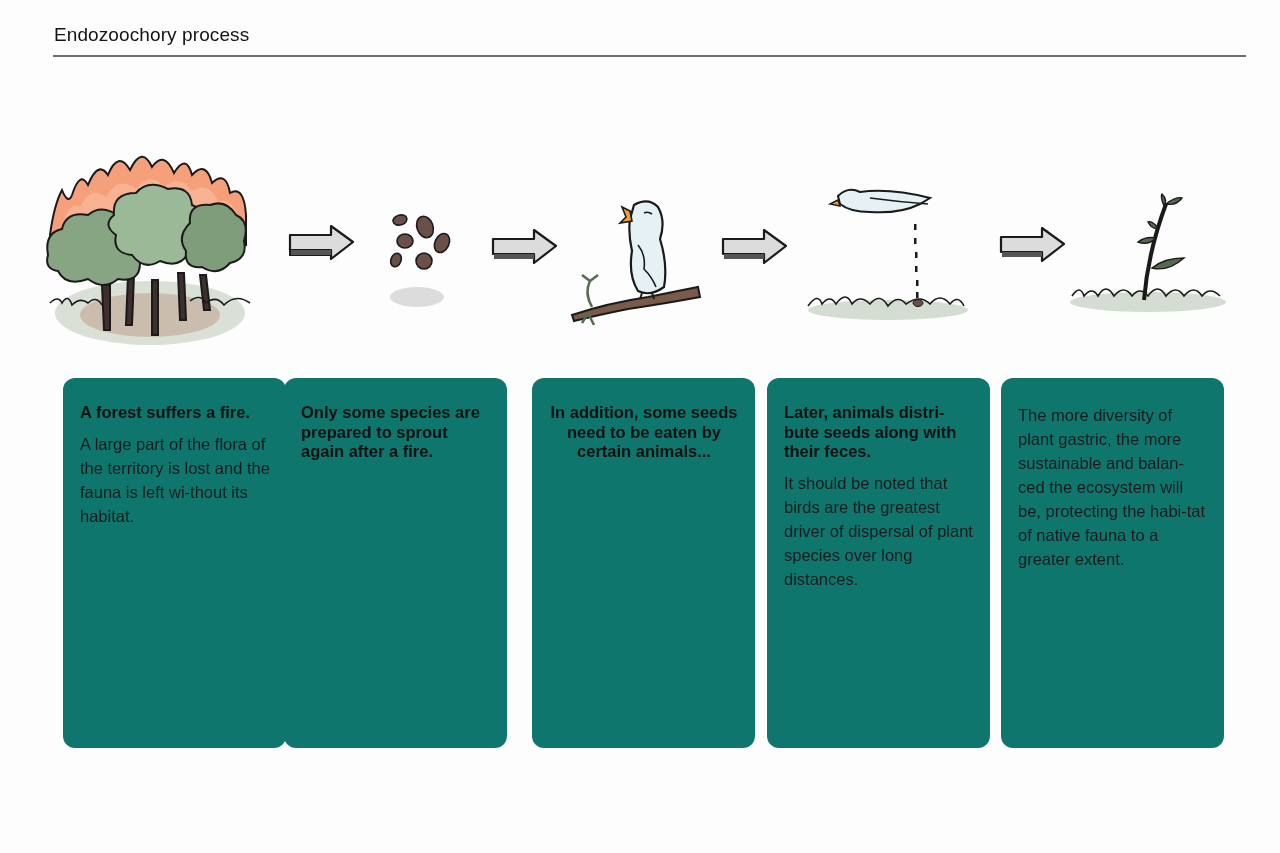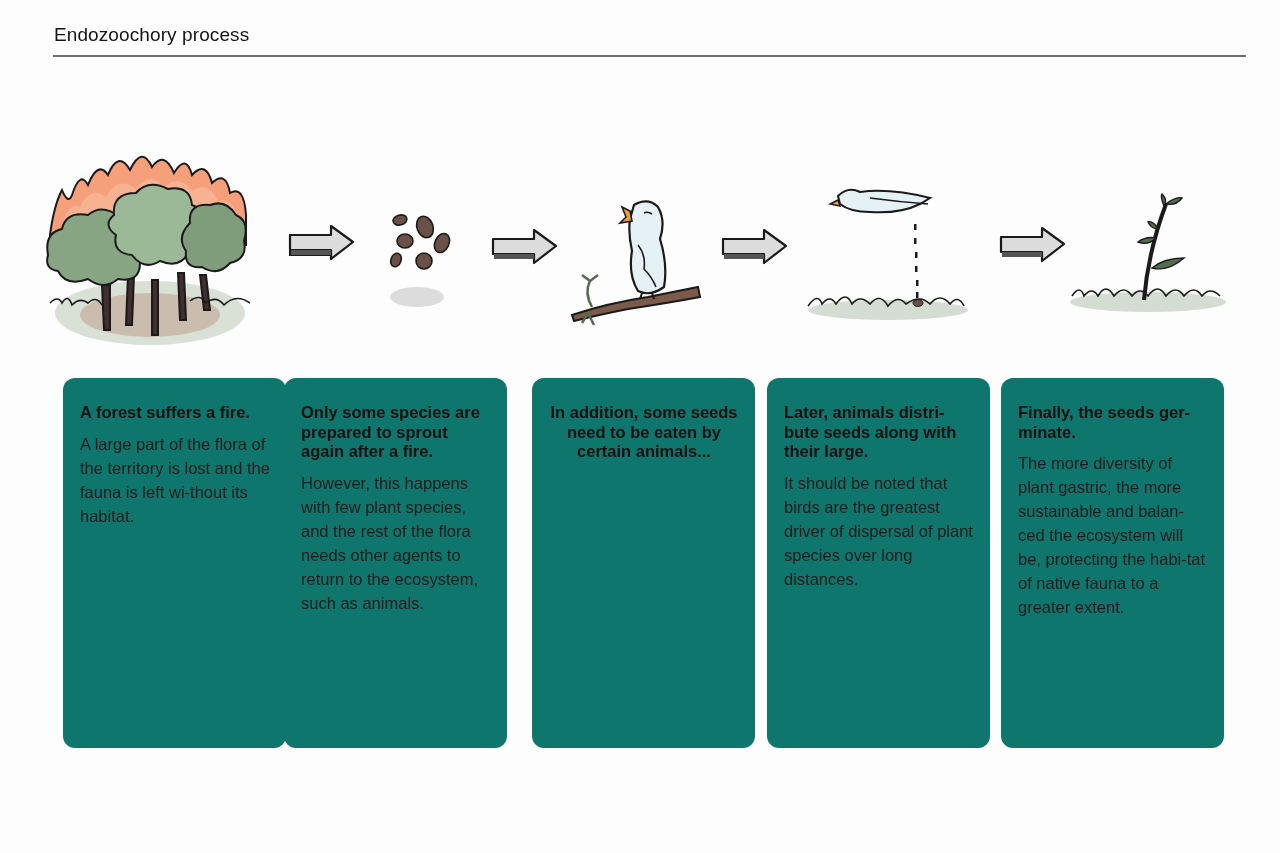--- a/index.html
+++ b/index.html
@@ -108,25 +108,23 @@
   <path d="M84,76 Q96,66 116,66 Q100,80 84,76 Z" fill="#556b4f" stroke="#1a1a1a" stroke-width="1.4"></path>
   <path d="M4,104 Q12,92 16,104 Q24,94 30,104 Q38,90 46,104 Q56,92 64,104 Q72,94 80,104 Q90,90 98,104 Q108,92 116,104 Q126,92 134,104 Q142,94 152,104" stroke="#1a1a1a" stroke-width="1.6" fill="none"></path>
 </svg>
 
 <div class="card" style="left:63px;">
   <h3>A forest suffers a fire.</h3>
   <p>A large part of the flora of the territory is lost and the fauna is left wi-thout its habitat.</p>
 </div>
 <div class="card" style="left:284px;">
   <h3>Only some species are prepared to sprout again after a fire.</h3>
-  <p>However, this happens with few plant species, and the rest of the flora needs other agents to return to the ecosystem, such as animals.</p>
 </div>
 <div class="card" style="left:532px;text-align:center;">
   <h3>In addition, some seeds need to be eaten by certain animals...</h3>
 </div>
 <div class="card" style="left:767px;">
-  <h3>Later, animals distri-bute seeds along with their large.</h3>
+  <h3>Later, animals distri-bute seeds along with their feces.</h3>
   <p>It should be noted that birds are the greatest driver of dispersal of plant species over long distances.</p>
 </div>
 <div class="card" style="left:1001px;">
-  <h3>Finally, the seeds ger-minate.</h3>
   <p>The more diversity of plant gastric, the more sustainable and balan-ced the ecosystem will be, protecting the habi-tat of native fauna to a greater extent.</p>
 </div>
 
 </body></html>

